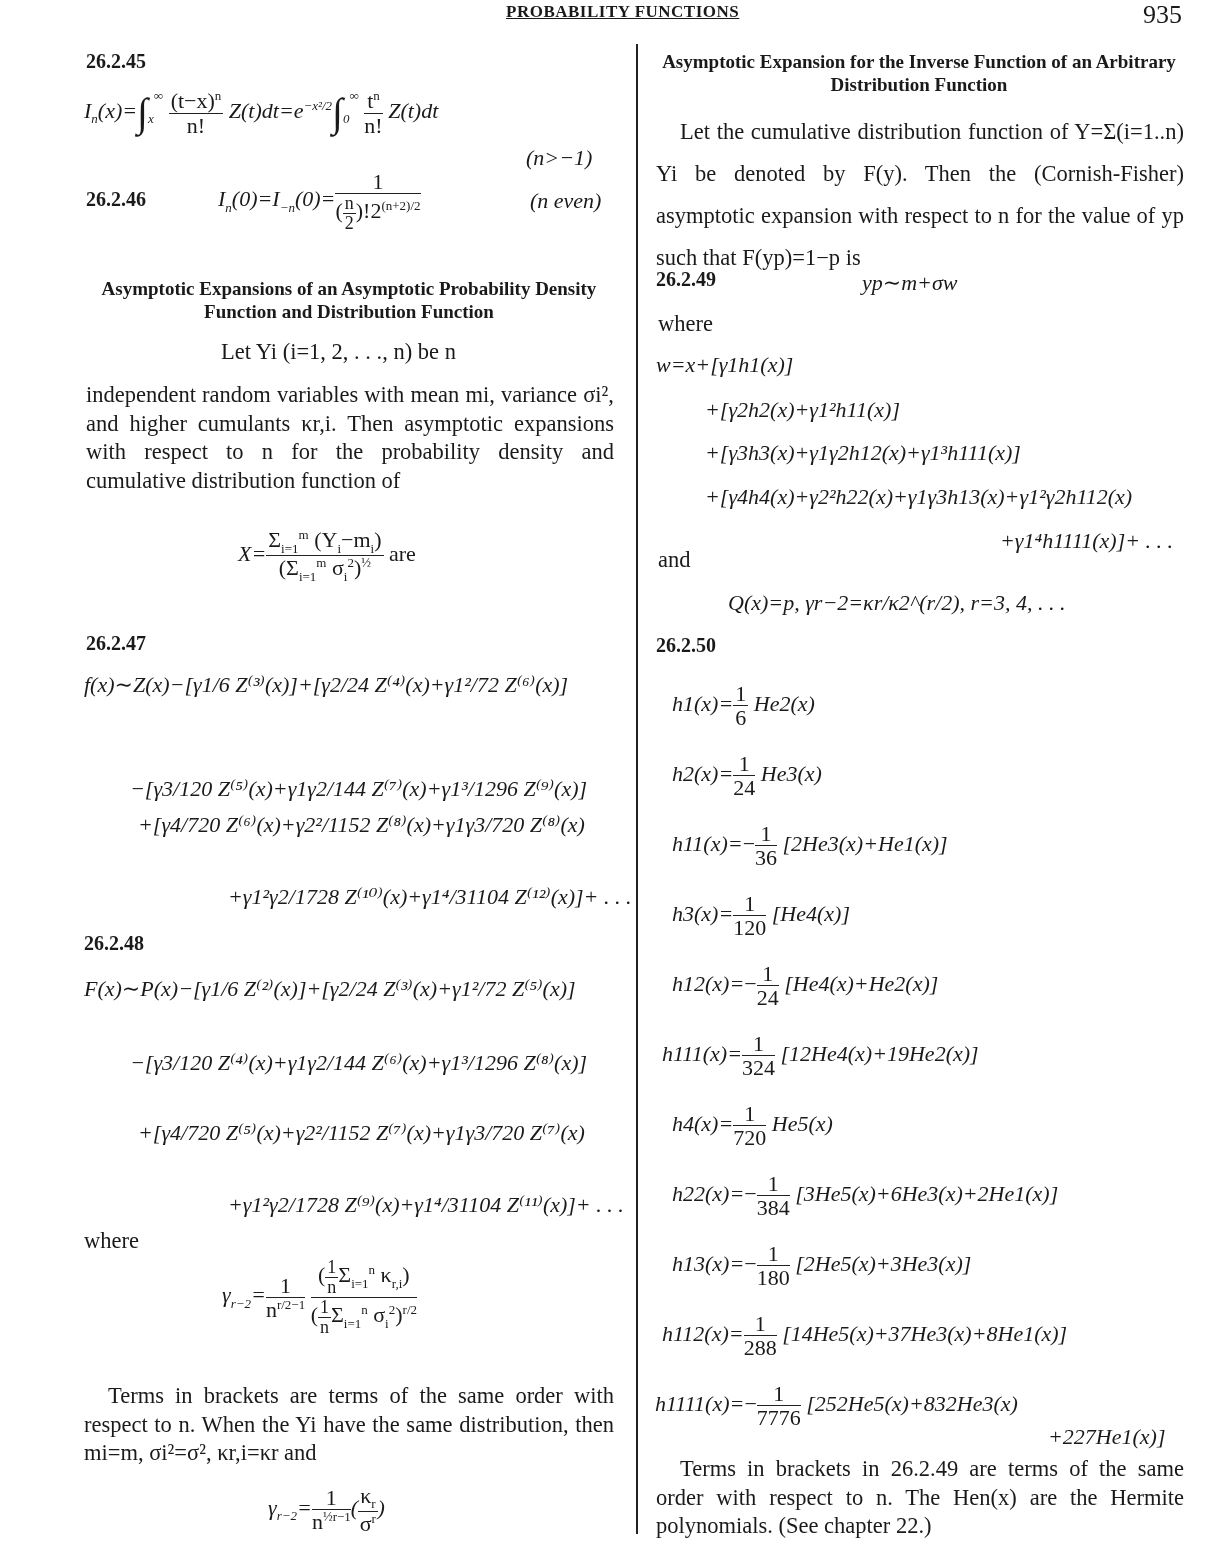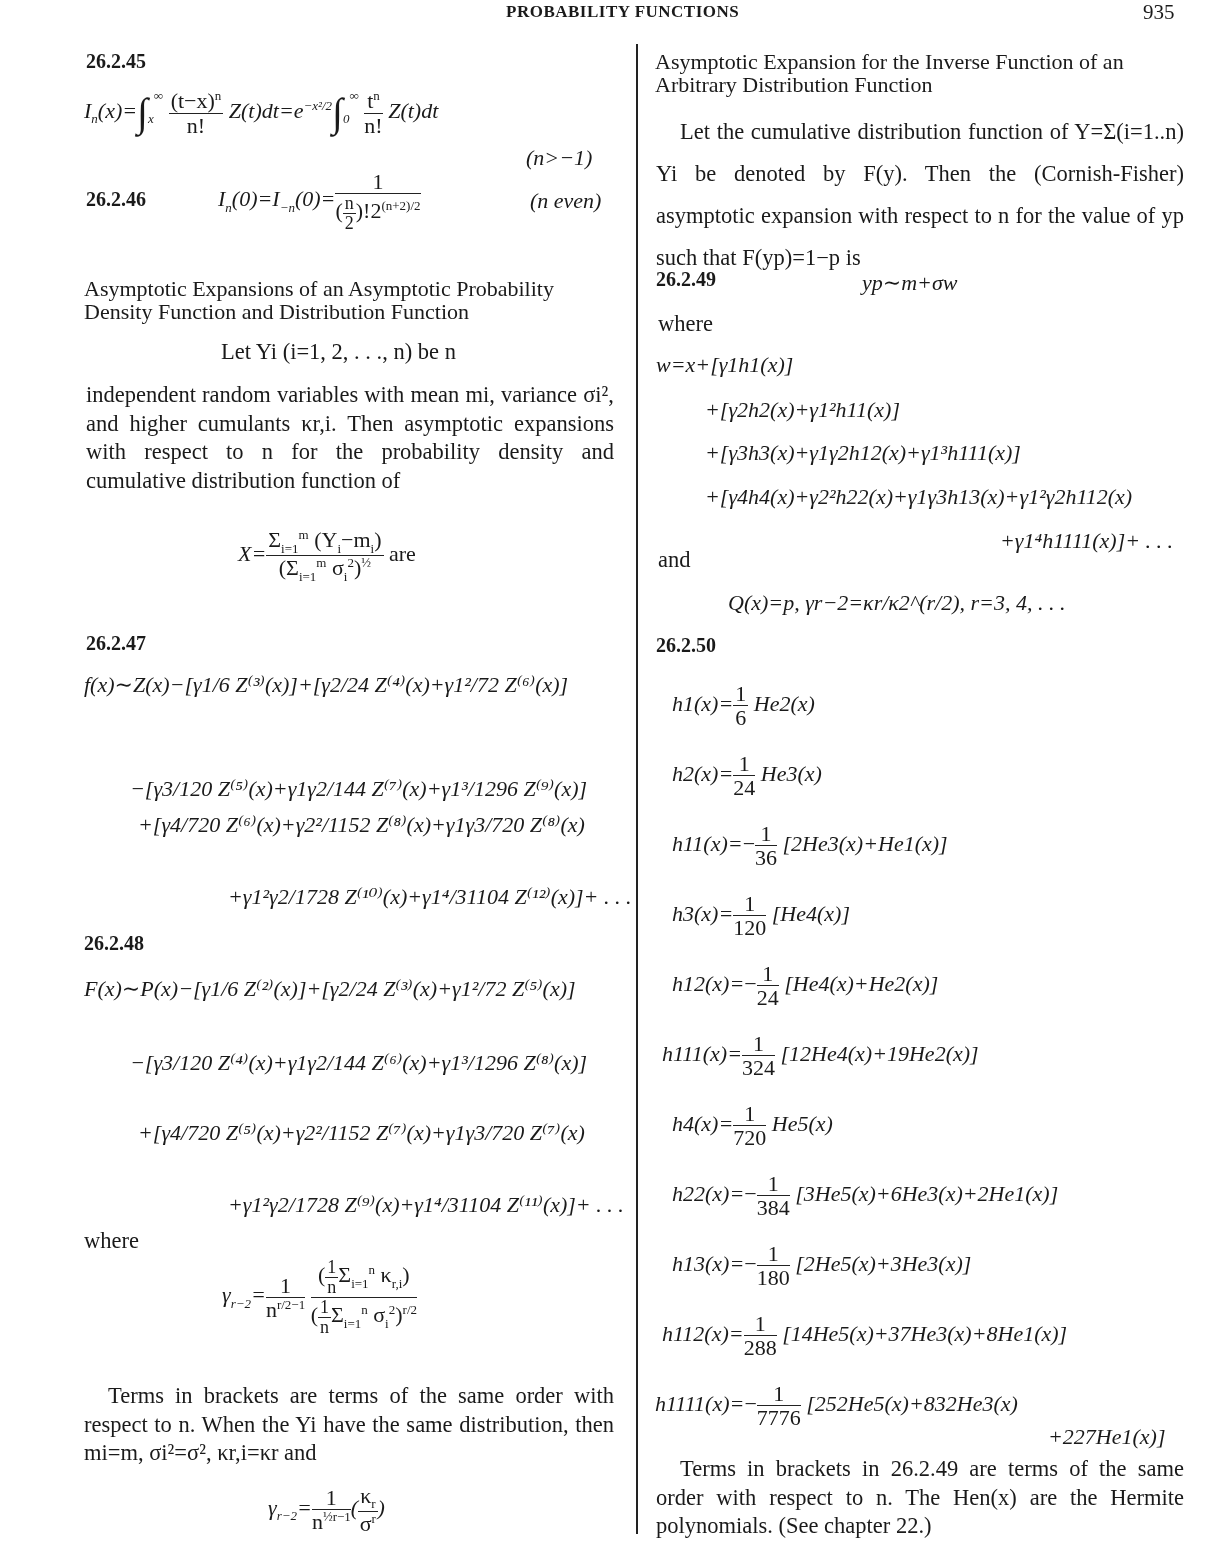--- a/index.html
+++ b/index.html
@@ -1,22 +1,22 @@
 <!DOCTYPE html>
 <html><head>
 <meta charset="utf-8">
 <style>
   html, body { margin:0; padding:0; background:#ffffff; }
   body { width:1209px; height:1551px; position:relative; overflow:hidden;
          font-family:"Liberation Serif","DejaVu Serif",serif; color:#1a1a1a; }
   .abs { position:absolute; white-space:nowrap; }
-  .hdr { font-size:17px; letter-spacing:0.5px; font-weight:bold; }
-  .pnum { font-size:21px; }
+  .hdr { font-size:17px; letter-spacing:0.5px; font-weight:bold;text-decoration:underline; }
+  .pnum { font-size:26px; }
   .eqn { font-weight:bold; font-size:20px; }
-  .sec { font-weight:normal; font-size:22px; text-align:left; line-height:23px; white-space:normal; }
+  .sec { font-weight:bold; font-size:19px; text-align:center; line-height:23px; white-space:normal; }
   .txt { font-size:22.5px; line-height:28.5px; white-space:normal; text-align:justify; }
   .m { font-size:22px; font-style:italic; }
   .r { font-style:normal; }
   .rule { position:absolute; left:636px; top:44px; width:2px; height:1490px; background:#222; }
   .frac { display:inline-block; vertical-align:middle; text-align:center; font-style:normal; }
   .frac > span { display:block; line-height:1.05; }
   .frac > .num { border-bottom:1.5px solid #222; padding:0 2px; }
   .big { font-size:40px; font-style:normal; vertical-align:middle; line-height:1; }
   sub, sup { font-size:13px; }
 </style>

